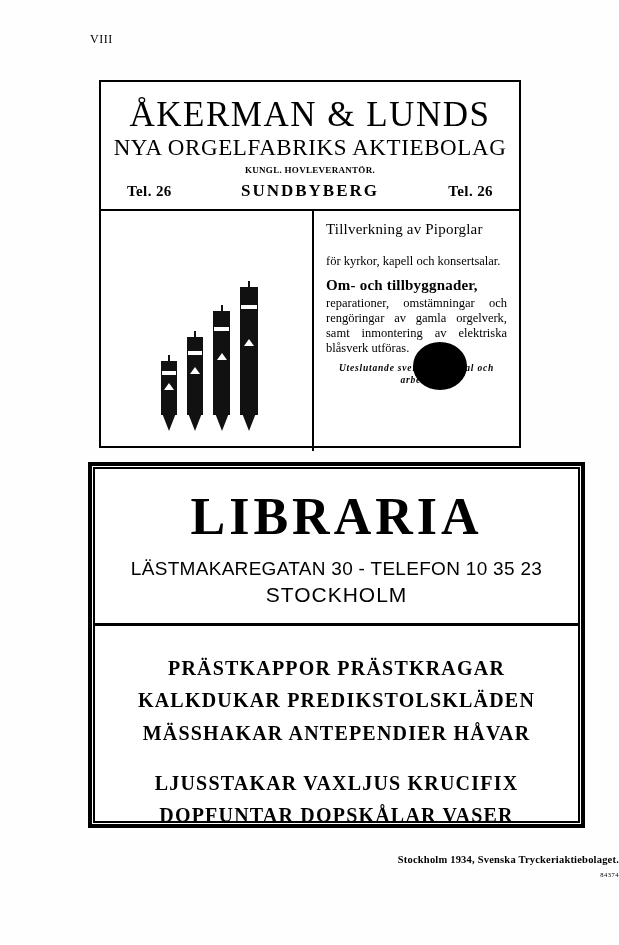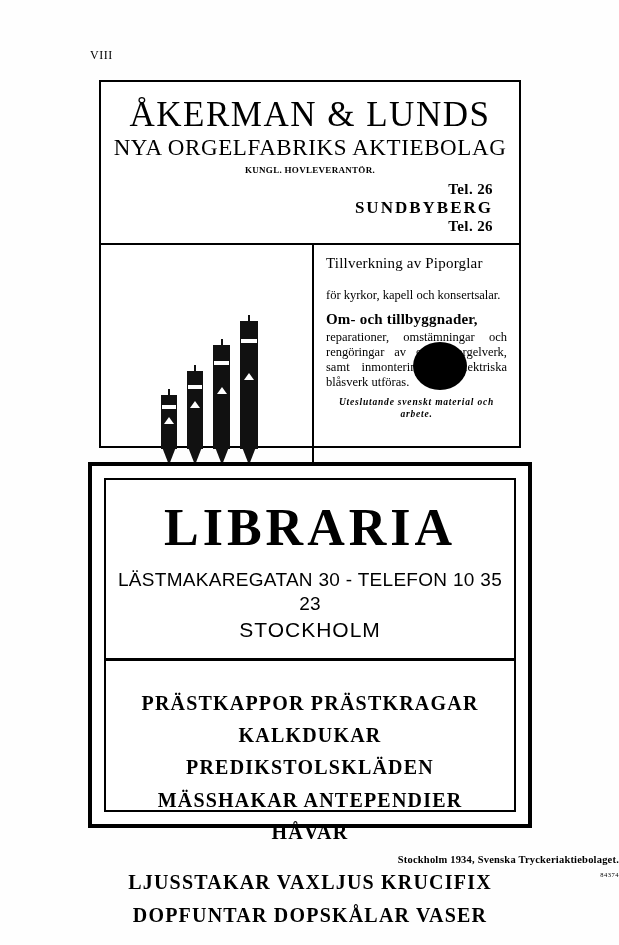--- a/index.html
+++ b/index.html
@@ -18,21 +18,21 @@
   .page {
     position: absolute;
     inset: 0;
     background: #fefefe;
   }
 
   
   .page-number {
     position: absolute;
     left: 90px;
-    top: 48px;
+    top: 32px;
     font-family: "Liberation Serif", serif;
     font-size: 12px;
     letter-spacing: 0.5px;
     font-weight: 400;
   }
 
   
   .ad1 {
     position: absolute;
     left: 99px;
@@ -65,24 +65,23 @@
   .ad1-kungl {
     font-family: "Liberation Serif", serif;
     font-size: 9px;
     letter-spacing: 0.3px;
     font-weight: 700;
     margin-top: 4px;
   }
   .ad1-telrow {
     display: flex;
     justify-content: space-between;
-    align-items: flex-end;
+    align-items: center;
     padding: 6px 26px 0 26px;
     font-family: "Liberation Serif", serif;
-    flex-direction: column;
   }
   .ad1-tel {
     font-size: 15px;
     font-weight: 700;
     letter-spacing: 0.4px;
   }
   .ad1-city {
     font-size: 17px;
     font-weight: 700;
     letter-spacing: 2px;
@@ -202,26 +201,26 @@
     border-left: 7px solid transparent;
     border-right: 7px solid transparent;
     border-top: 18px solid #111;
   }
 
   
   .ad2 {
     position: absolute;
     left: 88px;
     top: 462px;
-    width: 444px;
+    width: 497px;
     height: 366px;
     border: 4px solid #000;
     box-sizing: border-box;
     background: #fff;
-    padding: 12px;
+    padding: 1px;
   }
   .ad2-inner {
     border: 2px solid #000;
     height: 100%;
     box-sizing: border-box;
     background: #fff;
     display: flex;
     flex-direction: column;
   }
   .ad2-top {

